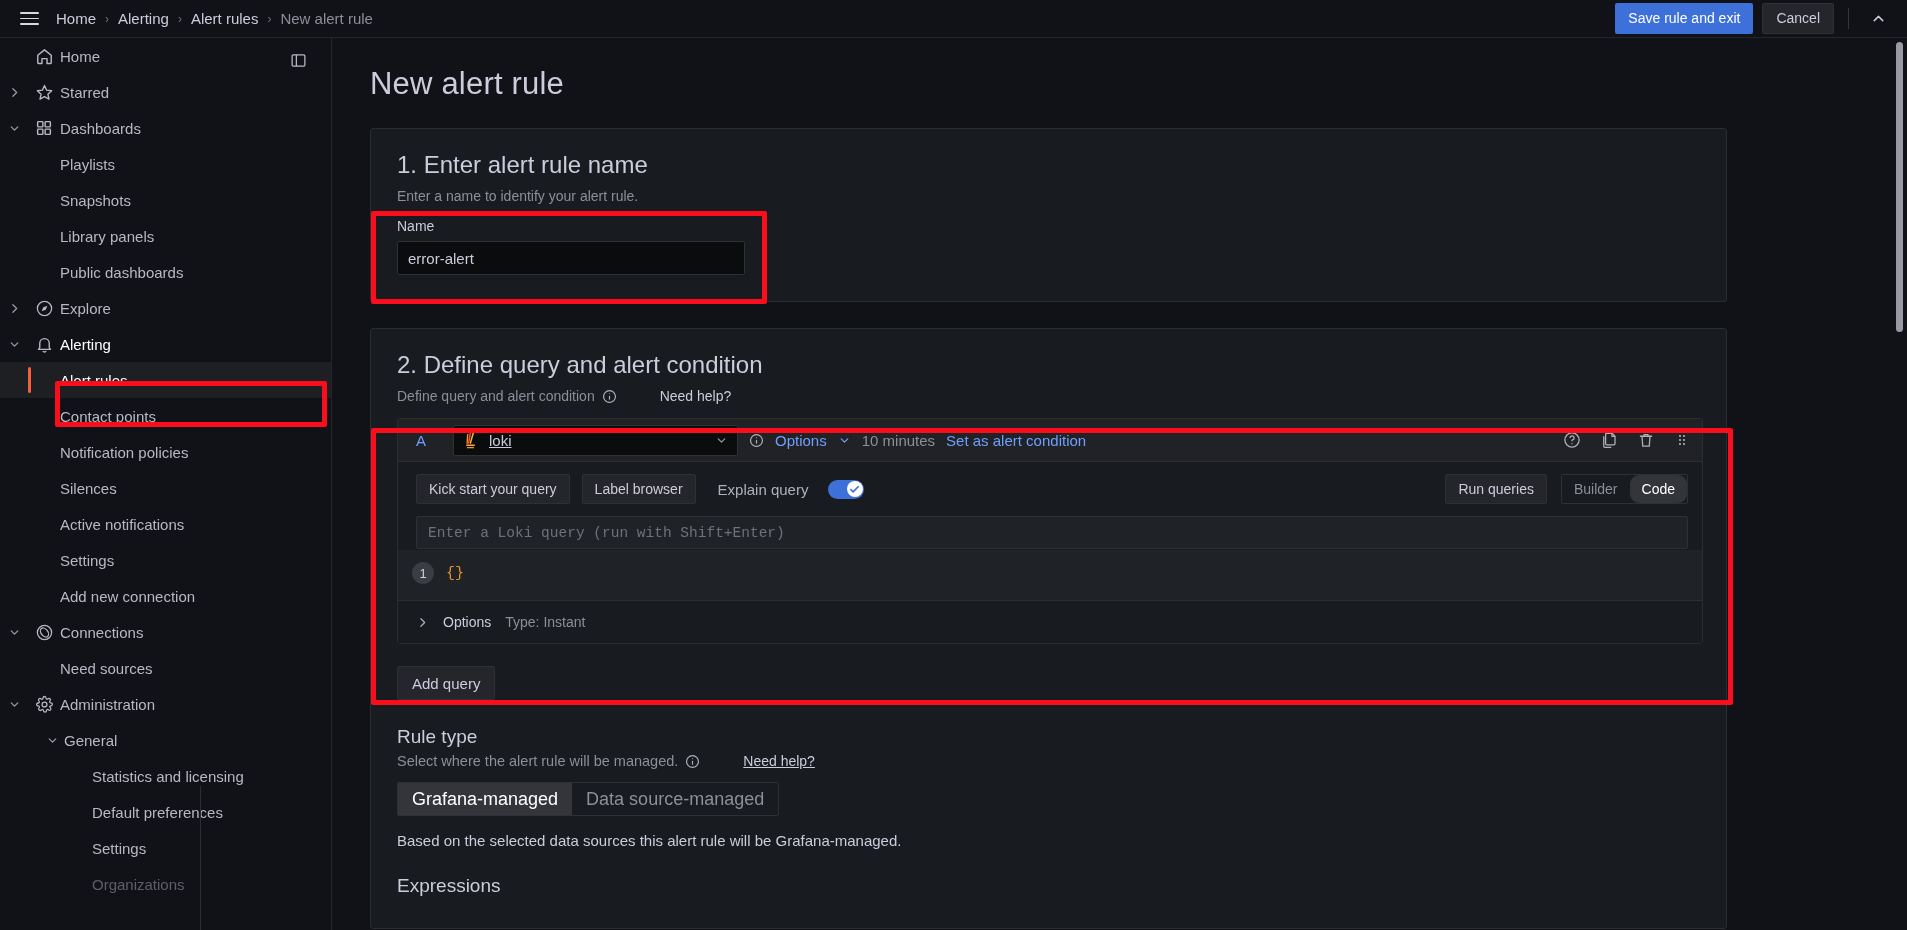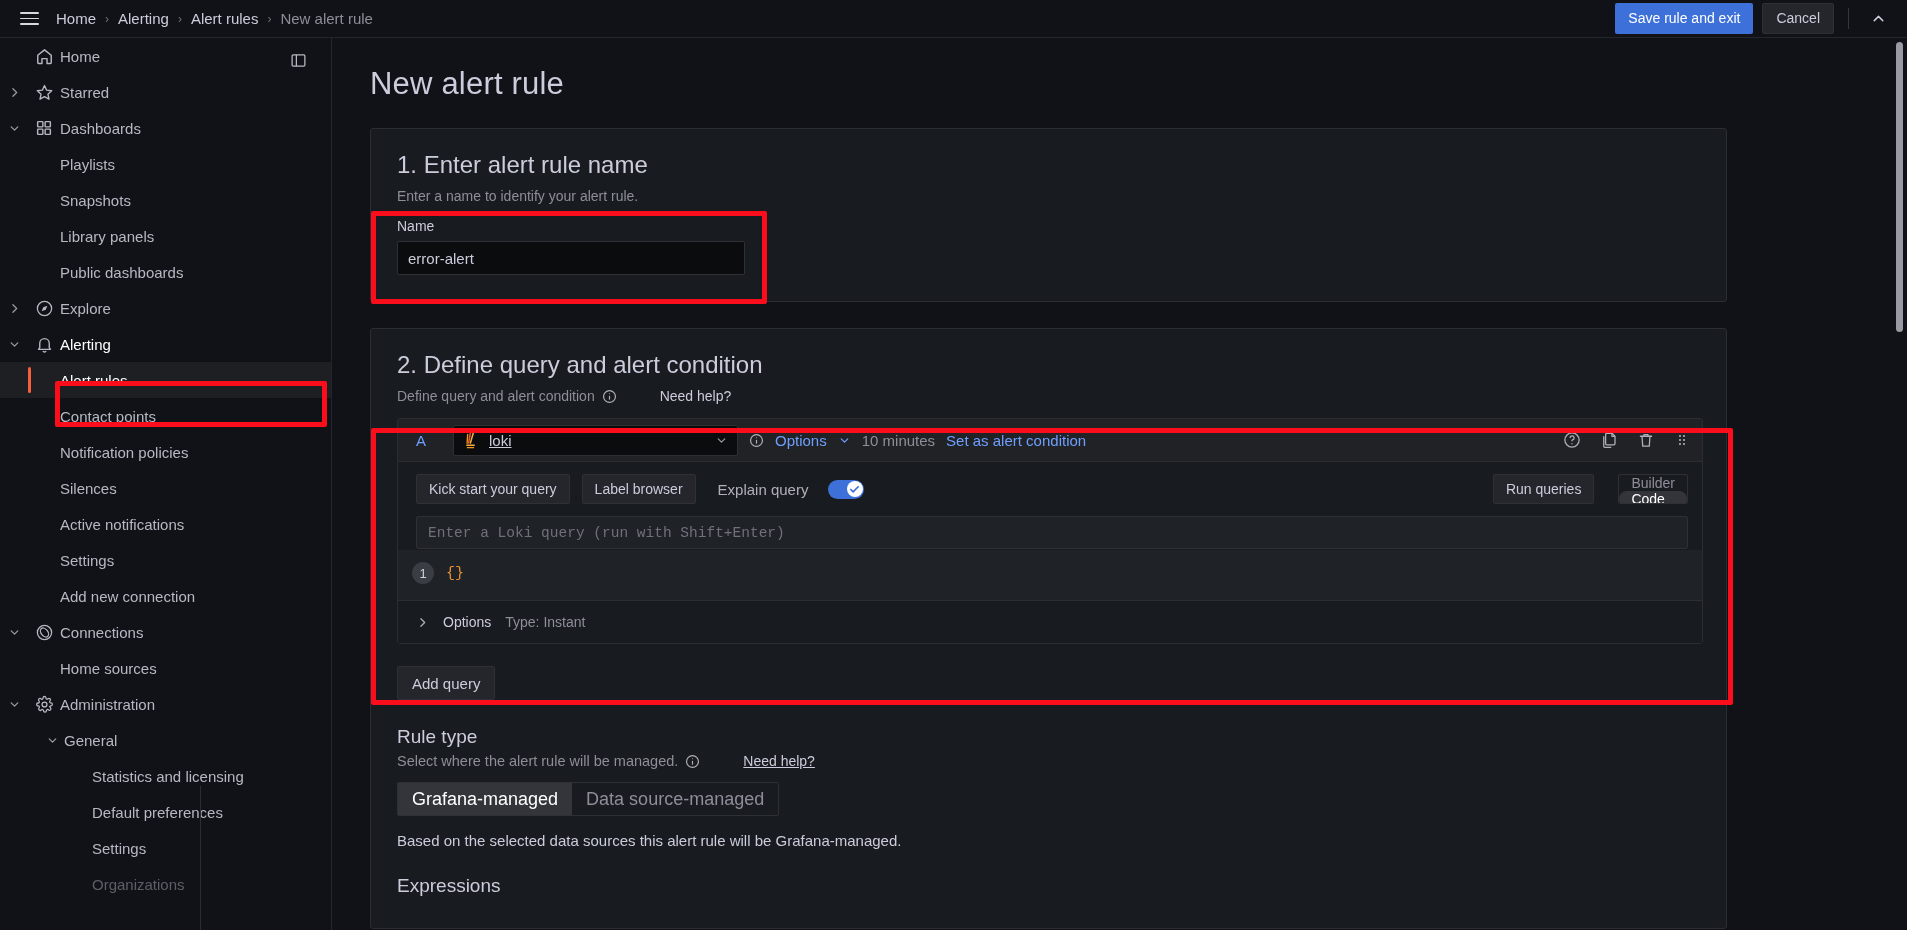--- a/index.html
+++ b/index.html
@@ -189,23 +189,23 @@
   .explain-label { color: #b0b0bb; font-size: 15px; margin-left: 10px; }
   .toggle {
     width: 36px; height: 19px; border-radius: 10px; background: #3d71d9;
     position: relative; cursor: pointer; margin-left: 8px;
   }
   .toggle .knob {
     position: absolute; right: 1.5px; top: 1.5px;
     width: 16px; height: 16px; border-radius: 50%; background: #fff;
     display:flex; align-items:center; justify-content:center;
   }
-  .toolbar-right { margin-left: auto; display:flex; align-items:center; gap: 24px; }
+  .toolbar-right { margin-left: auto; display:flex; align-items:center; gap: 14px; }
   .radio-group {
-    display: flex; border: 1px solid #2e3036; border-radius: 2px; overflow: hidden; height: 30px; flex-direction: column;
+    display: flex; border: 1px solid #2e3036; border-radius: 2px; overflow: hidden; height: 30px;
   }
   .radio-opt {
     padding: 0 12px; display: flex; align-items: center;
     font-size: 14px; color: #8e8e9a; cursor: pointer; background: transparent;
     border: none; font-family: inherit; height: 100%;
   }
   .radio-opt.selected { background: #33353b; color: #ffffff; font-weight: 500; border-radius: 9px; }
 
   .query-field-wrap { padding: 0 14px 0 18px; }
   .code-input {
@@ -447,21 +447,21 @@
           <svg width="19" height="19" viewBox="0 0 24 24" fill="none" stroke="currentColor" stroke-width="1.6">
             <circle cx="12" cy="12" r="9"></circle>
             <ellipse cx="12" cy="12" rx="4.2" ry="6.4" transform="rotate(-38 12 12)"></ellipse>
           </svg>
         </div>
         <span class="nav-label">Connections</span>
       </div>
       <div class="nav-item">
         <div class="spacer-28"></div>
         <div class="spacer-32"></div>
-        <span class="nav-label">Home sources</span>
+        <span class="nav-label">Need sources</span>
       </div>
       <div class="nav-item">
         <div class="nav-caret">
           <svg width="13" height="13" viewBox="0 0 24 24" fill="none" stroke="currentColor" stroke-width="2.3" stroke-linecap="round" stroke-linejoin="round">
             <polyline points="6 9 12 15 18 9"></polyline>
           </svg>
         </div>
         <div class="nav-icon">
           <svg width="19" height="19" viewBox="0 0 24 24" fill="none" stroke="currentColor" stroke-width="1.6">
             <circle cx="12" cy="12" r="3.1"></circle>

